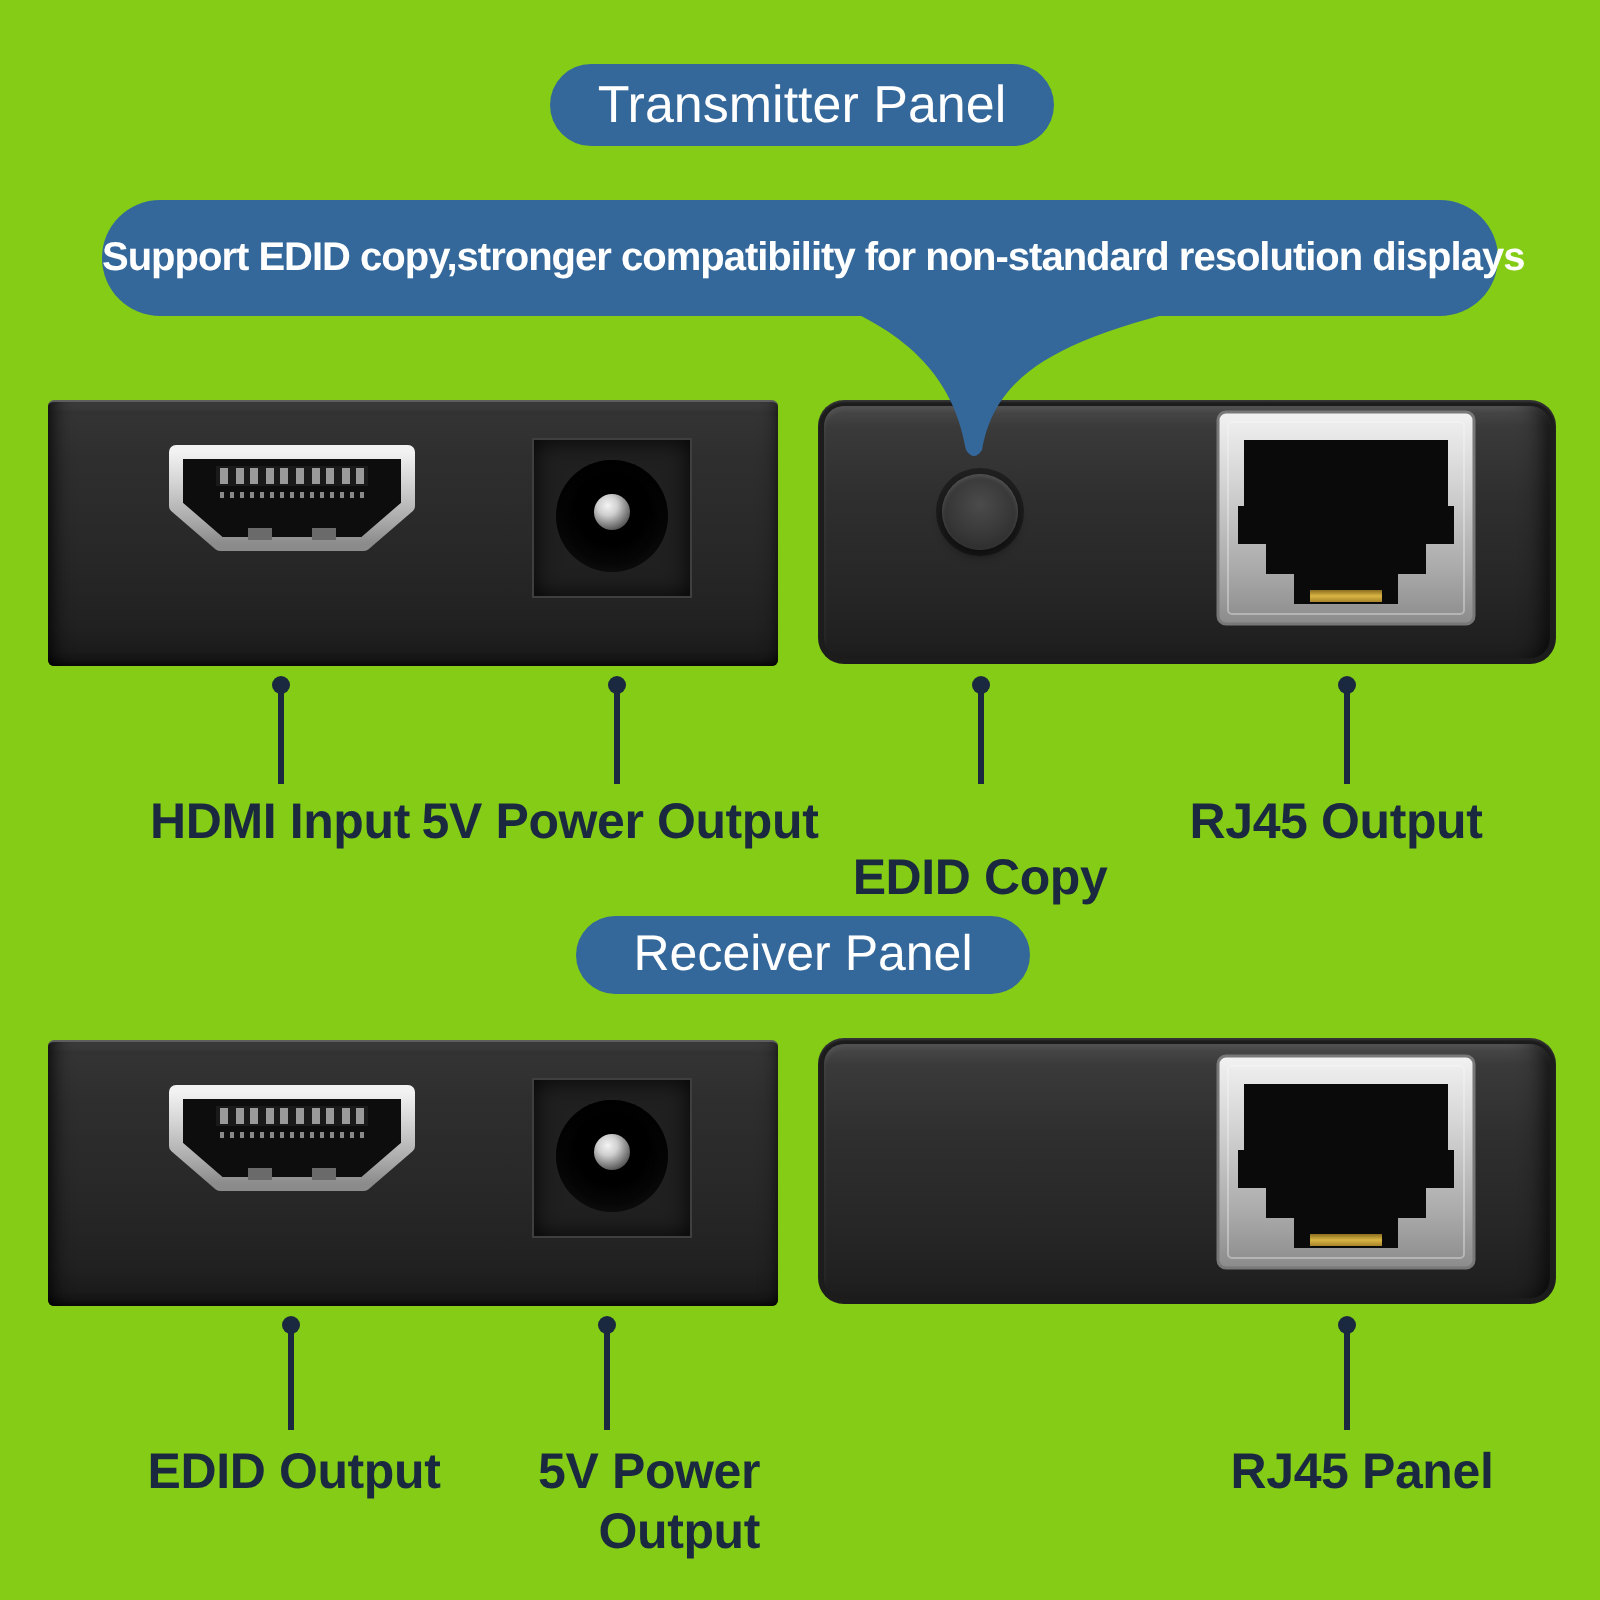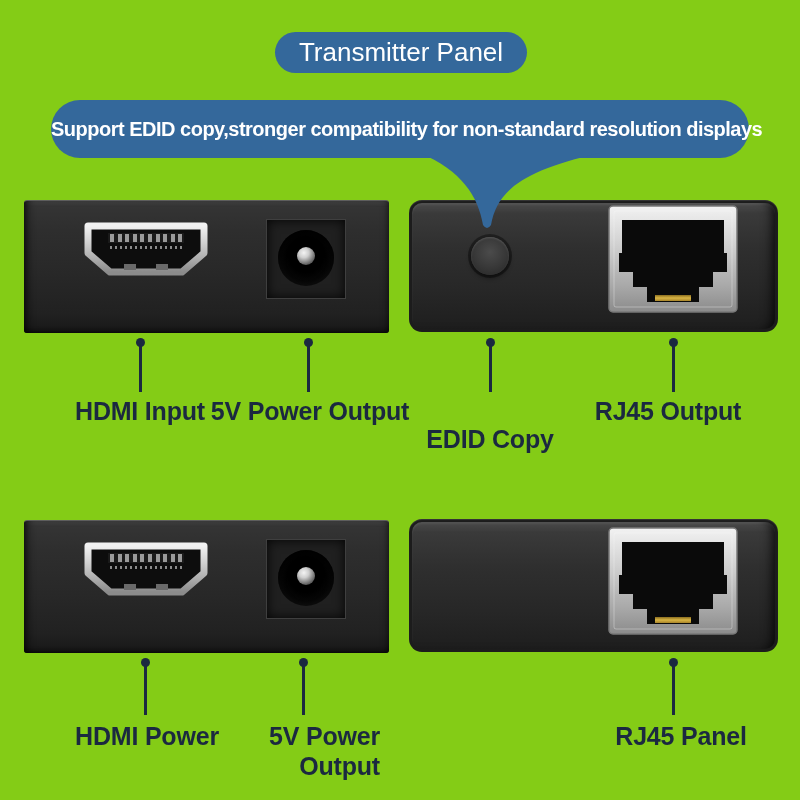--- a/index.html
+++ b/index.html
@@ -86,20 +86,21 @@
       </linearGradient>
       <linearGradient id="goldG" x1="0" y1="0" x2="0" y2="1">
         <stop offset="0" stop-color="#8a6d1f"></stop>
           <stop offset="0.5" stop-color="#d9b544"></stop>
           <stop offset="1" stop-color="#a8842a"></stop>
       </linearGradient>
     </defs>
   </svg>
 
   <div class="badge tx">Transmitter Panel</div>
+  <div class="badge rx">Receiver Panel</div>
 
   <div class="bubble">
     <span>Support EDID copy,stronger compatibility for non-standard resolution displays</span>
   </div>
   <svg class="bubble-tail" viewBox="0 0 210 80">
     <path d="M20,1 C62,19 78,44 83,73 Q87,79 91,73 C97,40 120,19 200,1 Z" fill="#34689B"></path>
   </svg>
 
   <div class="device dev-flat" style="left:24px;top:200px;width:365px;height:132px;">
     <svg class="port-svg" style="left:60px;top:21px;" width="124" height="54" viewBox="0 0 124 54">
@@ -183,17 +184,17 @@
 
   <div class="port-label" style="left:140px;top:396px;">HDMI Input</div>
   <div class="port-label" style="left:310px;top:396px;">5V Power Output</div>
   <div class="port-label" style="left:490px;top:396px;margin-top:28px;">EDID Copy</div>
   <div class="port-label" style="left:668px;top:396px;">RJ45 Output</div>
 
   <div class="pin" style="left:143.5px;top:663px;height:52px;"></div>
   <div class="pin" style="left:301.5px;top:663px;height:52px;"></div>
   <div class="pin" style="left:671.5px;top:663px;height:52px;"></div>
 
-  <div class="port-label" style="left:147px;top:721px;">HDMI Power</div>
+  <div class="port-label" style="left:147px;top:721px;">EDID Output</div>
   <div class="port-label wrap" style="left:310px;top:721px;">5V Power Output</div>
   <div class="port-label" style="left:681px;top:721px;">RJ45 Panel</div>
 
 </div>
 
 </body></html>

